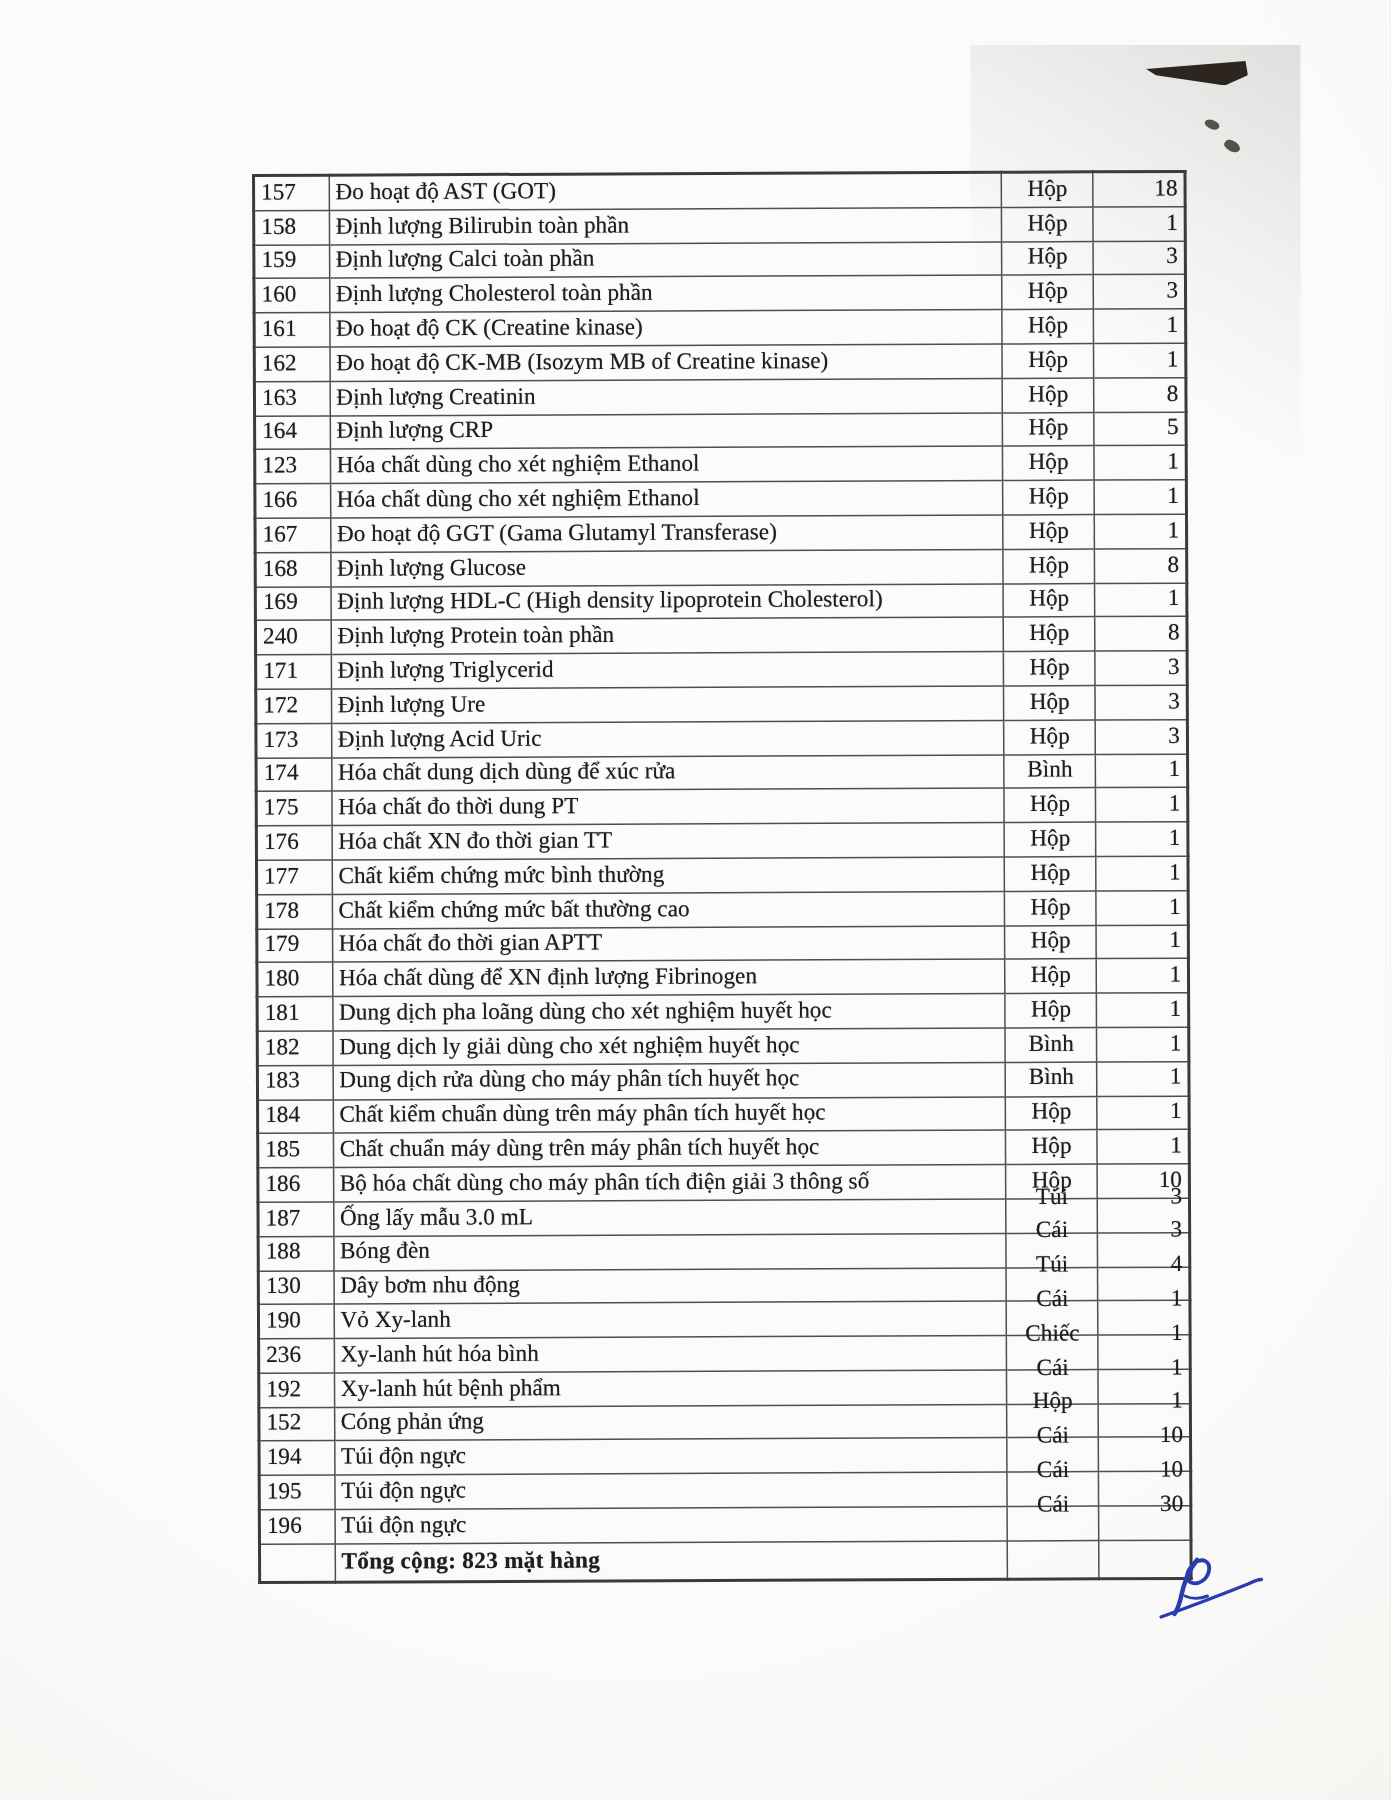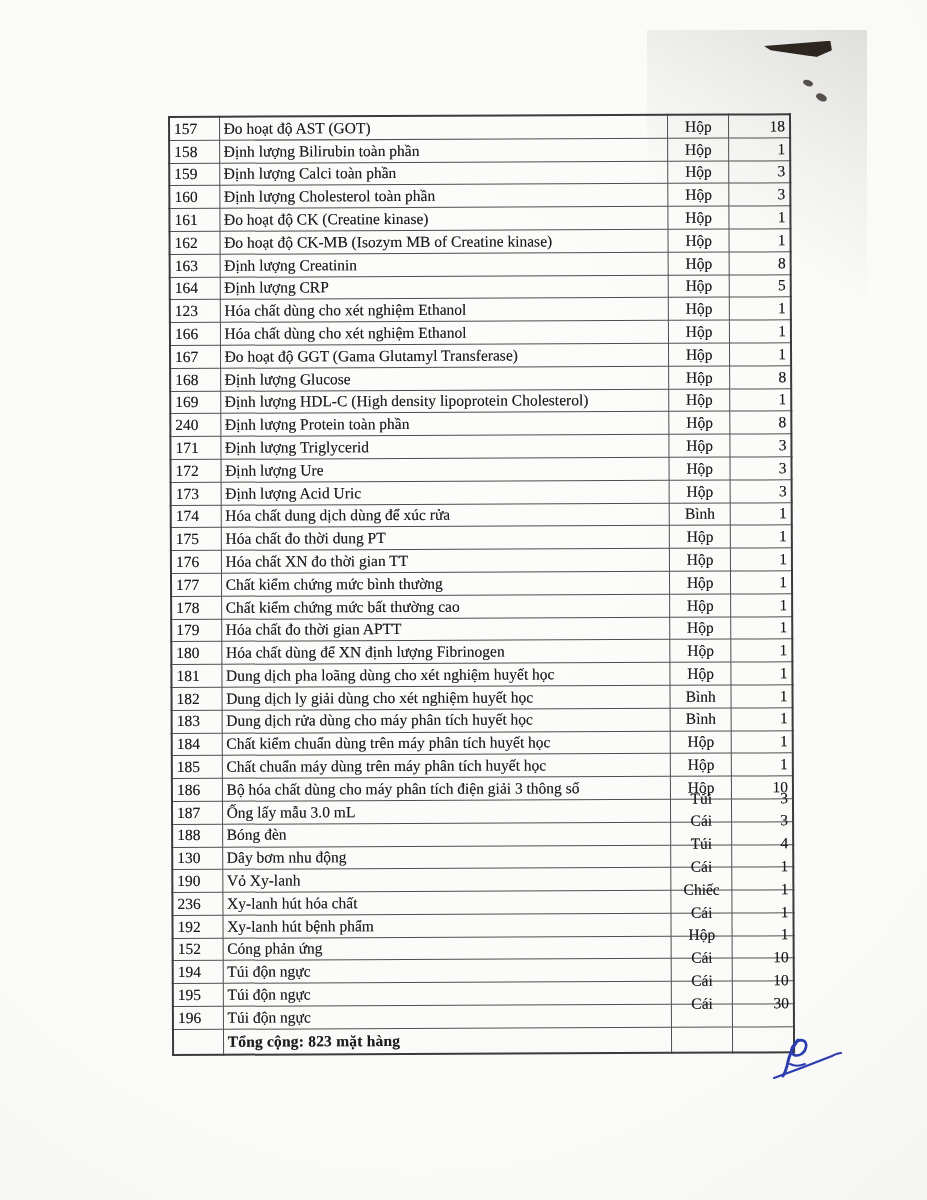--- a/index.html
+++ b/index.html
@@ -281,21 +281,21 @@
           <td class="c-qty"><span class="cellv">4</span></td>
         </tr>
           <tr class="item-row shifted" style="">
           <td class="c-no"><span class="cellv">190</span></td>
           <td class="c-desc"><span class="cellv">Vỏ Xy-lanh</span></td>
           <td class="c-unit"><span class="cellv">Cái</span></td>
           <td class="c-qty"><span class="cellv">1</span></td>
         </tr>
           <tr class="item-row shifted" style="">
           <td class="c-no"><span class="cellv">236</span></td>
-          <td class="c-desc"><span class="cellv">Xy-lanh hút hóa chất</span></td>
+          <td class="c-desc"><span class="cellv">Xy-lanh hút hóa bình</span></td>
           <td class="c-unit"><span class="cellv">Chiếc</span></td>
           <td class="c-qty"><span class="cellv">1</span></td>
         </tr>
           <tr class="item-row shifted" style="">
           <td class="c-no"><span class="cellv">192</span></td>
           <td class="c-desc"><span class="cellv">Xy-lanh hút bệnh phẩm</span></td>
           <td class="c-unit"><span class="cellv">Cái</span></td>
           <td class="c-qty"><span class="cellv">1</span></td>
         </tr>
           <tr class="item-row shifted" style="">

